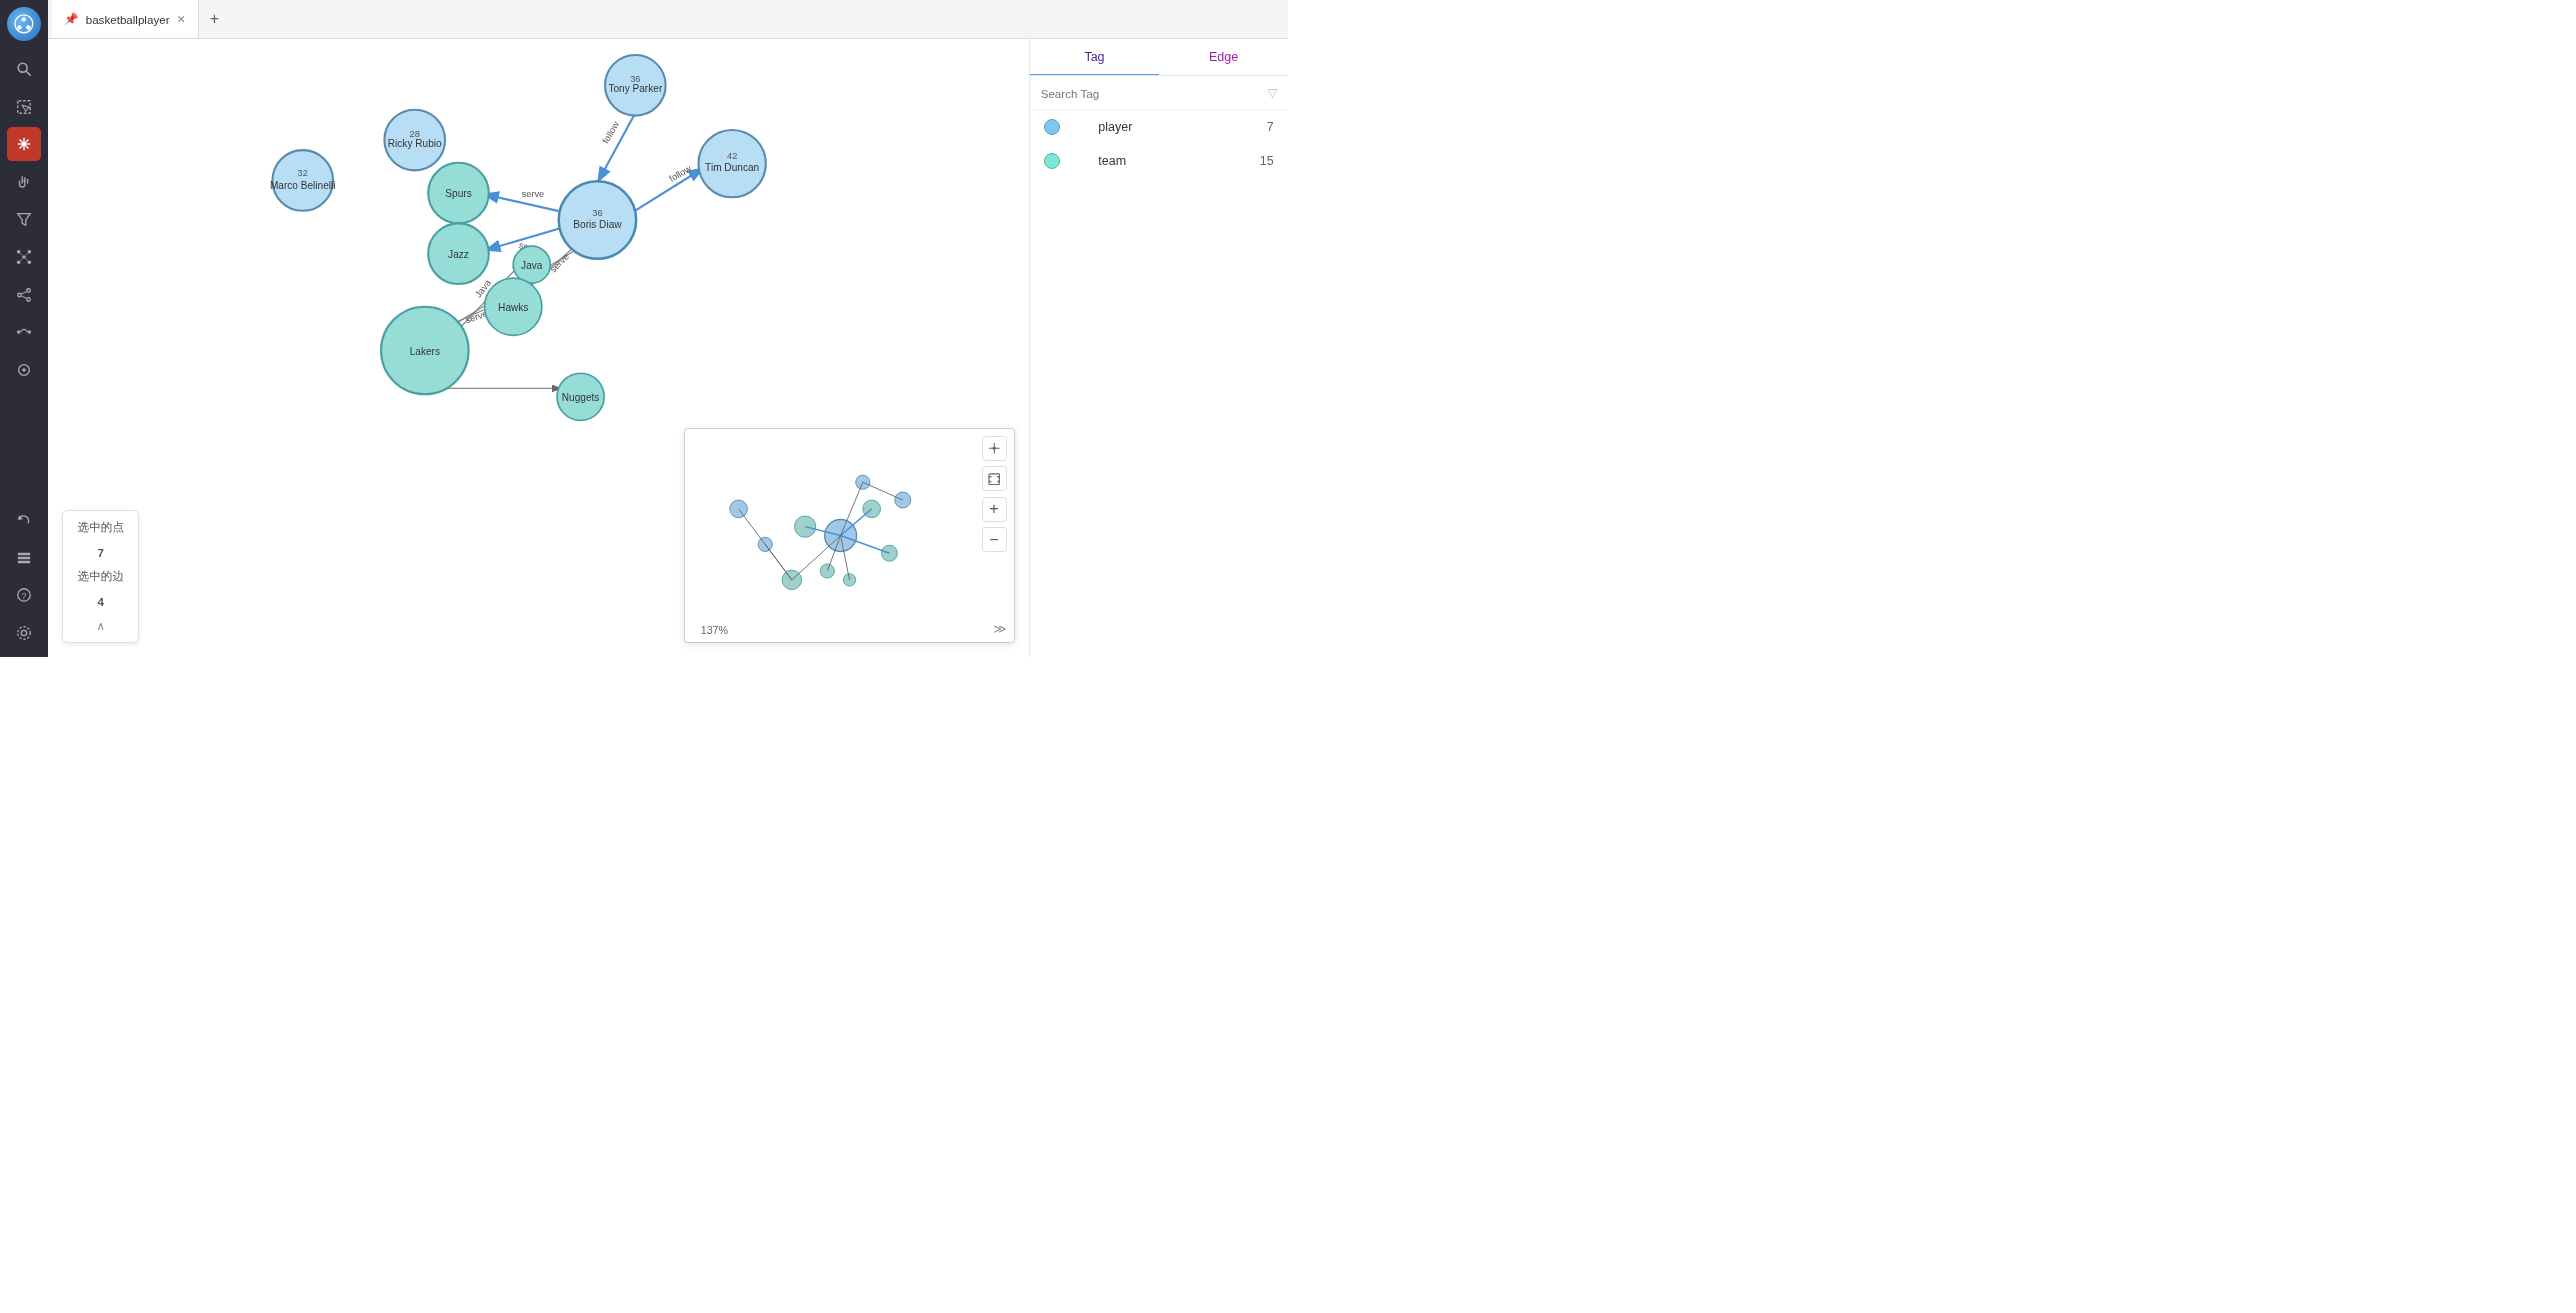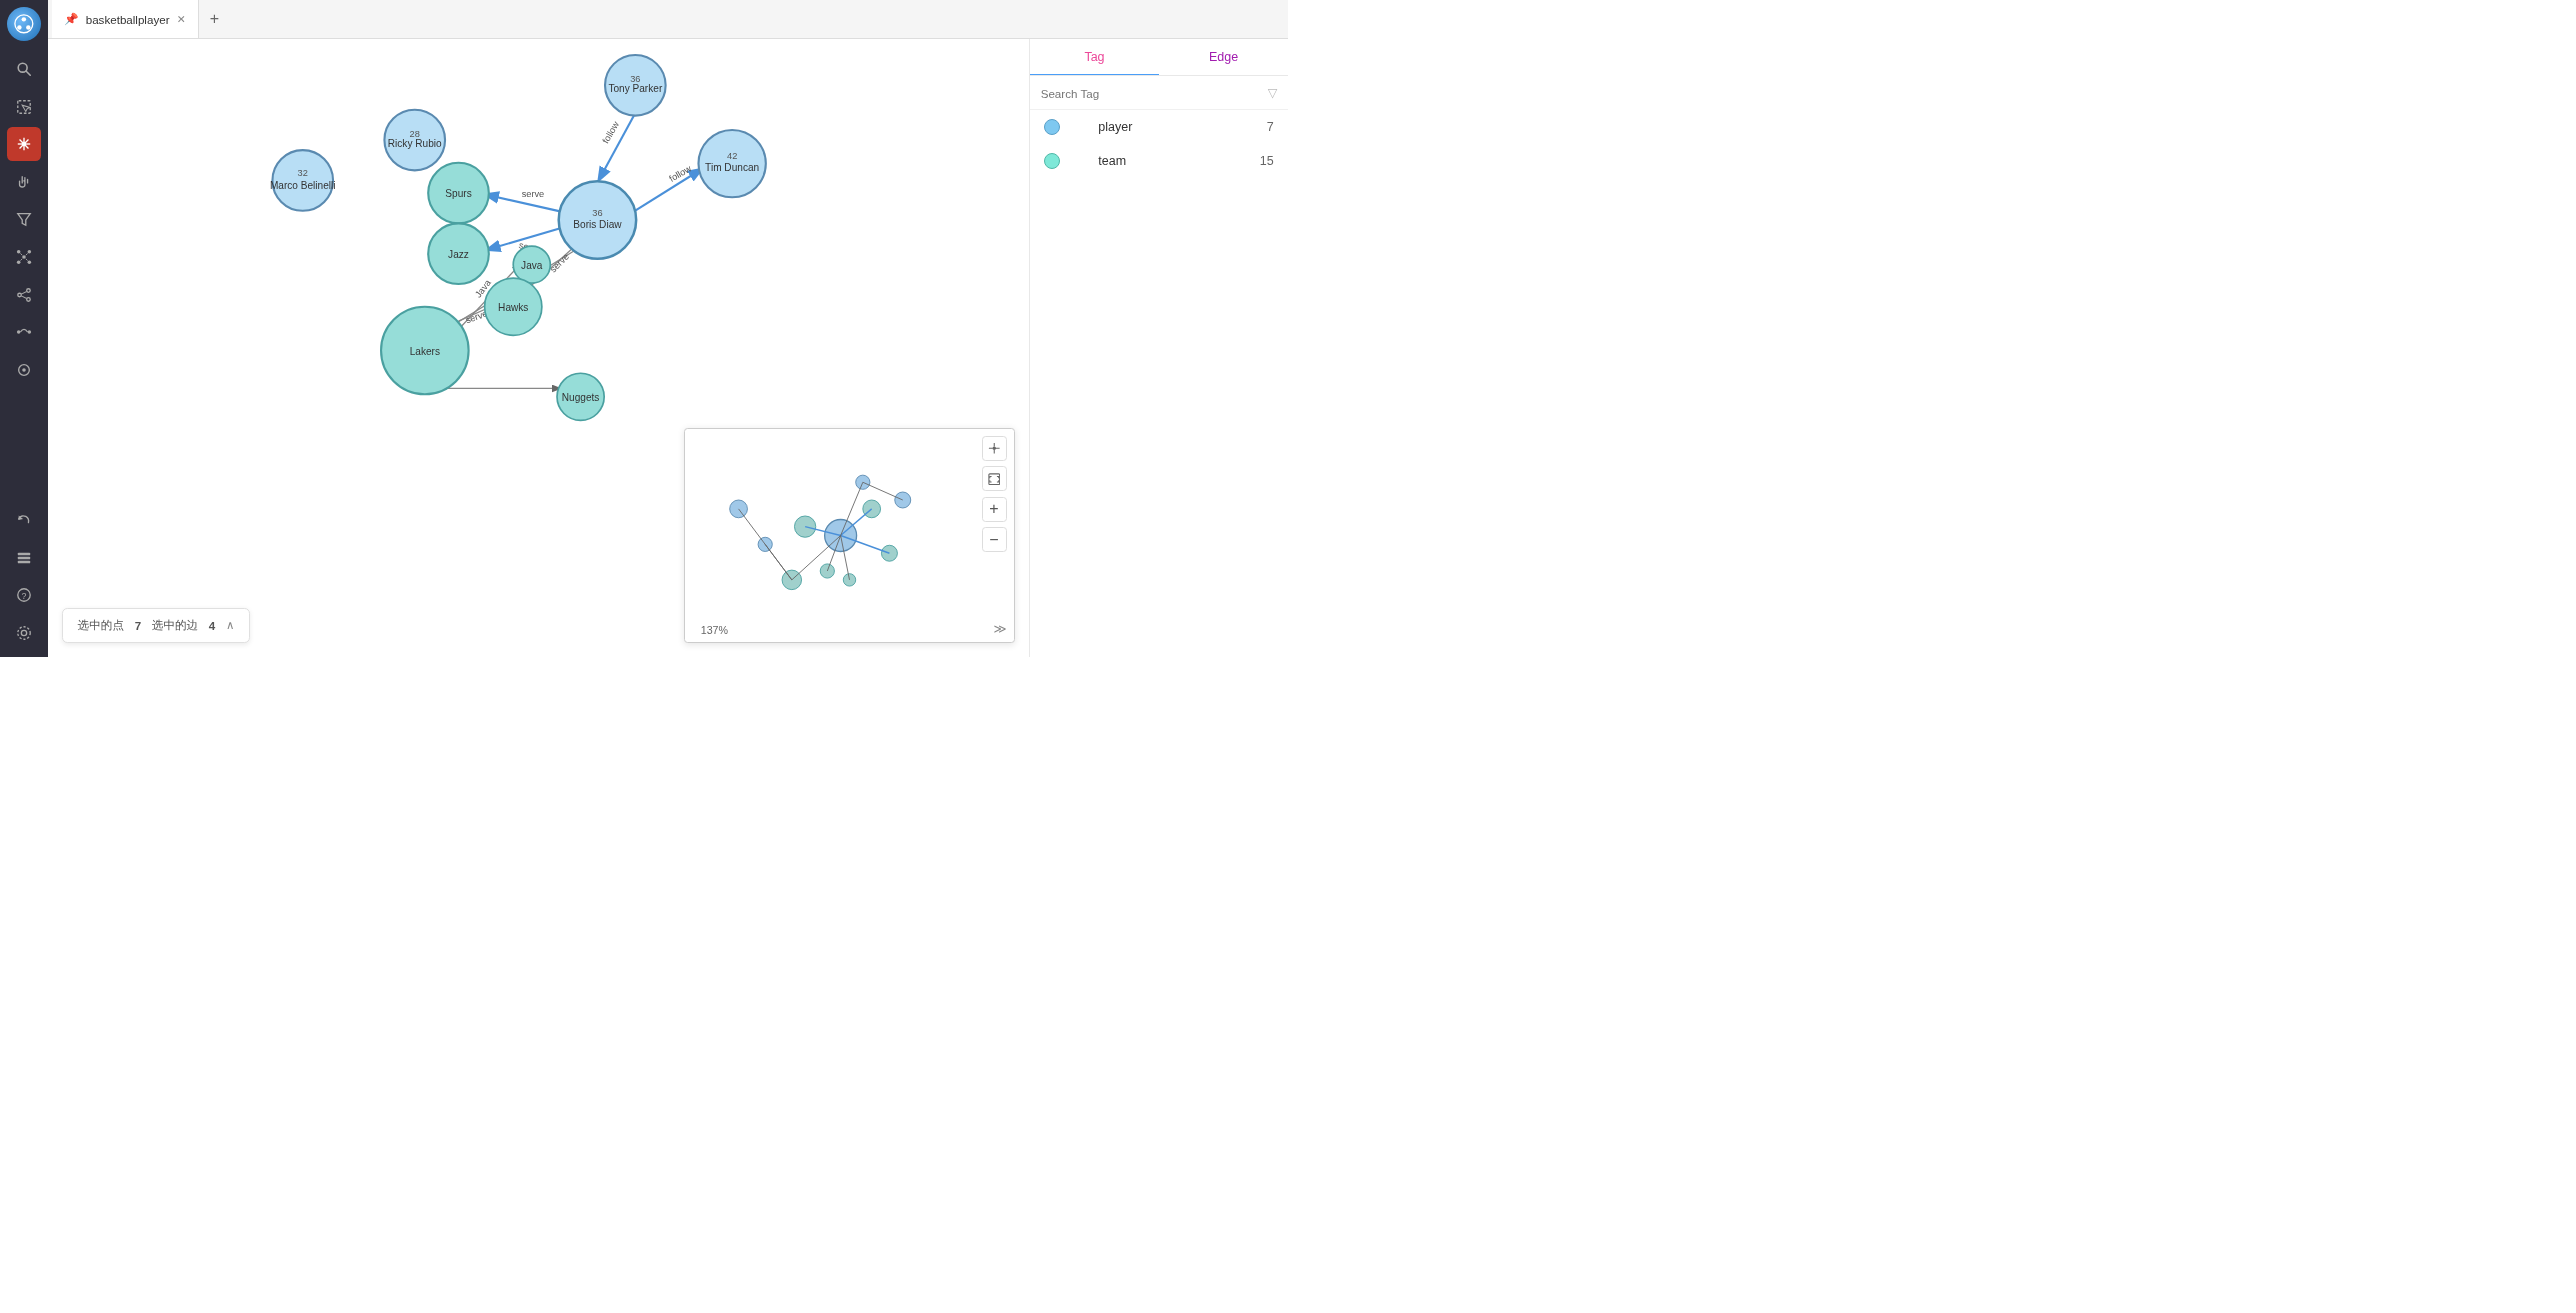--- a/index.html
+++ b/index.html
@@ -80,20 +80,21 @@
       position: absolute;
       bottom: 14.3px; left: 14.3px;
       background: #fff;
       border: 0.9px solid #e0e0e0;
       border-radius: 5.4px;
       padding: 9px 14.3px;
       display: flex; align-items: center; gap: 10.7px;
       font-size: 11.6px;
       color: #555;
       box-shadow: 0 1.8px 5.4px rgba(0,0,0,0.08);
+      flex-direction: column;
     }
     .status-bar .chevron { color: #888; cursor: pointer; }
 
     
     .minimap {
       position: absolute;
       bottom: 14.3px; right: 14.3px;
       width: 331px; height: 215px;
       background: #fff;
       border: 0.9px solid #ccc;
@@ -147,21 +148,21 @@
     .panel-tab {
       flex: 1;
       text-align: center;
       padding: 10.7px 0;
       font-size: 12.5px;
       color: #a21caf;
       cursor: pointer;
       border-bottom: 1.8px solid transparent;
     }
     .panel-tab.active {
-      color: #ec4899;
+      color: #4c1d95;
       border-bottom: 1.8px solid #4a9ef8;
     }
 
     .search-row {
       display: flex;
       align-items: flex-end;
       padding: 9px 10.7px;
       border-bottom: 0.9px solid #f0f0f0;
       gap: 2px;
     }

